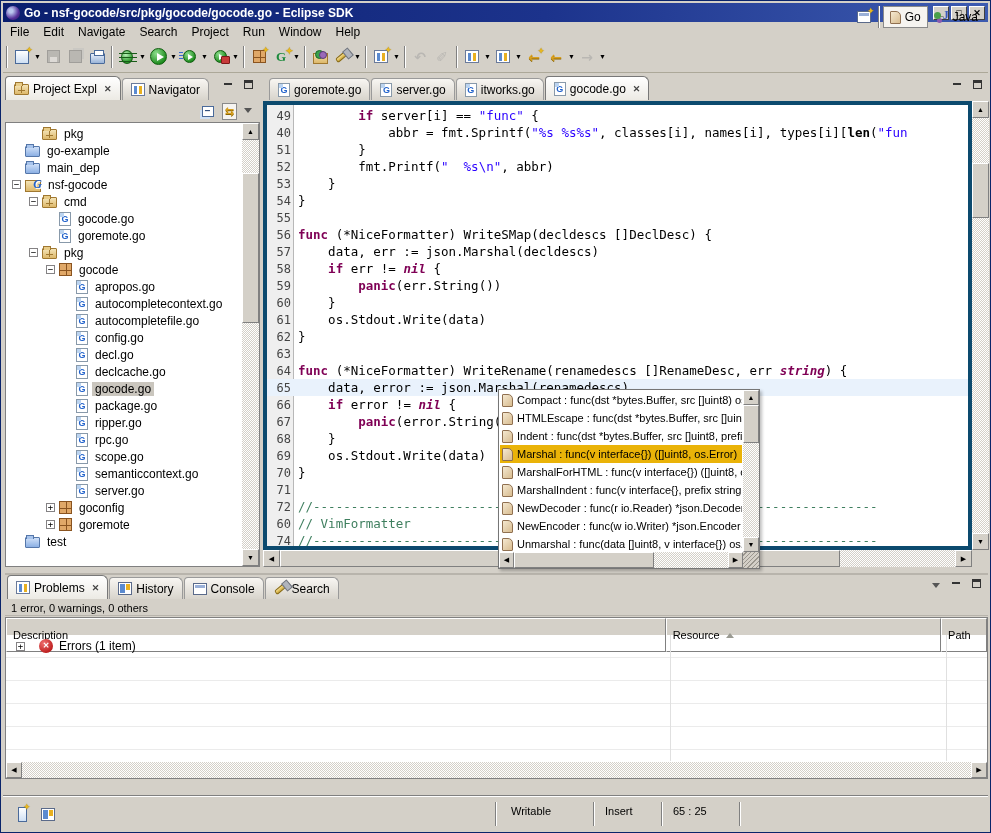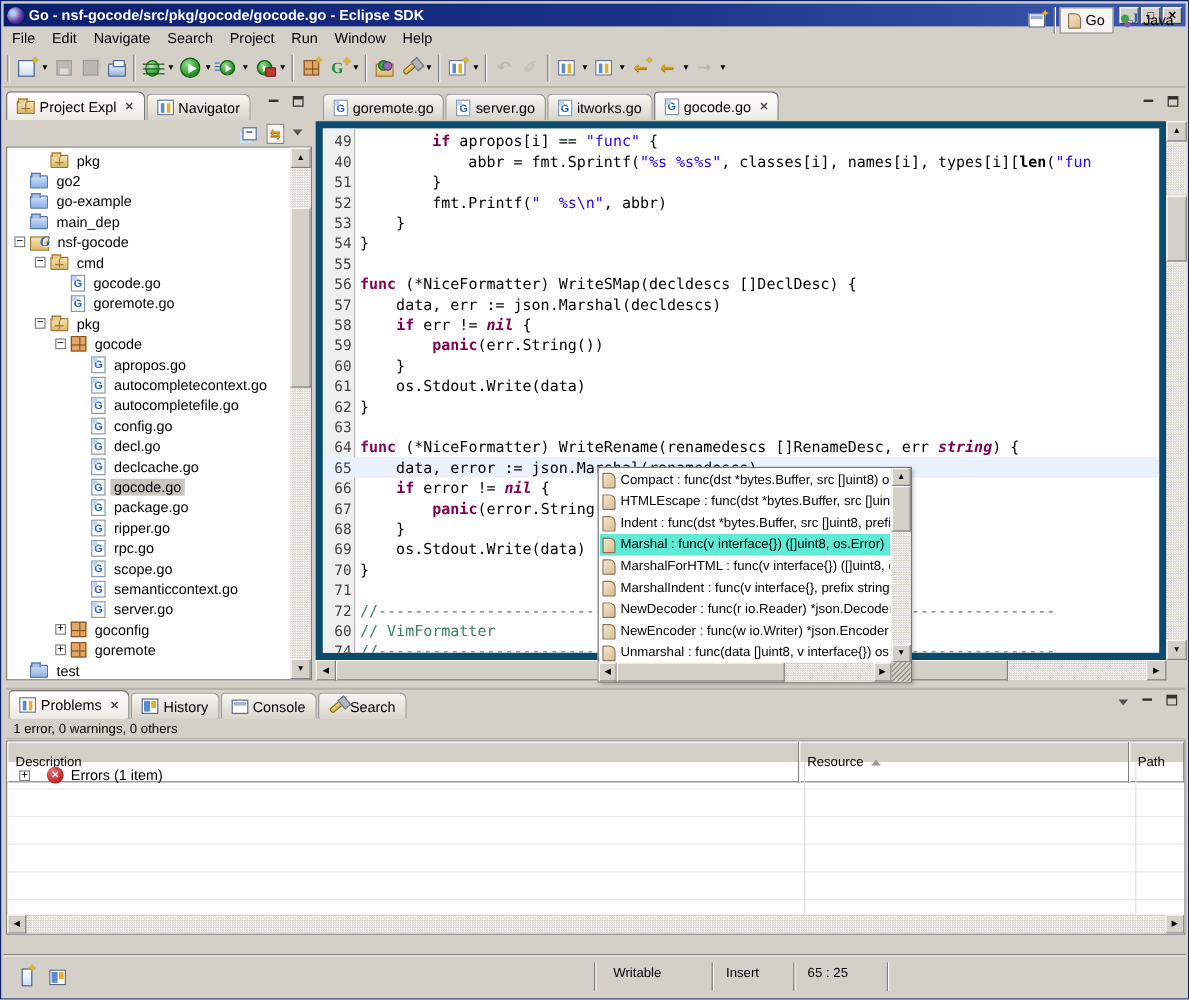--- a/index.html
+++ b/index.html
@@ -118,37 +118,37 @@
   .ic-goproject::after { content:"G"; position:absolute; top:-4px; right:-2px; font:bold italic 12px "Liberation Serif",serif; color:#2263cc; text-shadow:1px 1px 0 #fff; }
 
   
   .sb { background:repeating-conic-gradient(#fff 0 25%,#d4d0c8 0 50%) 0 0/2px 2px; position:absolute; }
   .sbtn { position:absolute; background:#d4d0c8; border:1px solid; border-color:#fff #808080 #808080 #fff; display:flex; align-items:center; justify-content:center; font-size:7px; color:#000; }
   .sthumb { position:absolute; background:#d4d0c8; border:1px solid; border-color:#fff #808080 #808080 #fff; }
 
   
   #editor { left:262px; top:75px; width:726px; height:491px; }
   #editor .tabstrip { padding-left:6px; }
-  #code-area { position:absolute; top:25px; left:0; width:709px; height:449px; background:#fff; border:6px solid #0c4a6e; overflow:hidden; }
+  #code-area { position:absolute; top:25px; left:0; width:709px; height:449px; background:#fff; border:4px solid #0c4a6e; overflow:hidden; }
   #gutter { position:absolute; top:0; left:0; width:27px; bottom:0; background:#efefef; border-right:1px solid #b8b8b8; }
   .code-line { position:relative; height:17px; display:flex; align-items:center; }
   .code-line.current { background:#e9f2fc; }
   .lnum { width:27px; flex:none; text-align:right; padding-right:3px; font:12px "DejaVu Sans Mono",monospace; color:#444; position:relative; z-index:2; }
   .lcode { white-space:pre; font:12.5px "DejaVu Sans Mono",monospace; color:#000; padding-left:4px; }
   .tok-k { color:#7f0055; font-weight:bold; }
   .tok-ki { color:#7f0055; font-weight:bold; font-style:italic; }
   .tok-kb { color:#000; font-weight:bold; }
   .tok-s { color:#2a00ff; }
   .tok-c { color:#3f7f5f; }
 
   
   #popup { left:497px; top:388px; width:262px; height:180px; background:#fff; border:1px solid #767676; box-shadow:2px 2px 3px rgba(0,0,0,.25); z-index:50; }
   #popup-list { position:absolute; top:1px; left:1px; right:17px; bottom:16px; overflow:hidden; }
   .pitem { display:flex; align-items:center; gap:4px; height:18px; padding:0 2px; font:11px "Liberation Sans",sans-serif; white-space:nowrap; overflow:hidden; }
-  .pitem.selected { background:#5eead4; }
+  .pitem.selected { background:#eab308; }
 
   
   #problems { left:4px; top:572px; width:983px; height:221px; border-top:2px solid #b8b4ac; }
   #problems .tabstrip { padding-left:2px; }
   #summary { position:absolute; top:25px; left:0; right:0; height:16px; font:11px "Liberation Sans",sans-serif; padding:2px 6px; border-bottom:1px solid #b8b4ac; }
   #grid { position:absolute; top:42px; left:0; width:983px; height:162px; background:#fff; border:1px solid #808080; overflow:hidden; }
   #grid-header { display:flex; height:17px; background:#d4d0c8; }
   .hcell { border:1px solid; border-color:#fff #808080 #808080 #fff; font:11px/15px "Liberation Sans",sans-serif; padding:16px 6px; display:flex; align-items:center; gap:6px; }
   .sort-arrow { width:0; height:0; border-left:4px solid transparent; border-right:4px solid transparent; border-bottom:5px solid #9a9a92; }
   .grow { display:flex; align-items:center; height:23px; border-bottom:1px solid #ebebeb; font:12px "Liberation Sans",sans-serif; position:relative; }
@@ -315,25 +315,20 @@
     <div id="tree-wrap">
       <div id="tree">
           <div class="trow" style="padding-left: 23px;">
             <span class="tspacer"></span>
             <span class="ic ic-pkgfolder"></span>
             <span class="lbl">pkg</span>
           </div>
           <div class="trow" style="padding-left: 6px;">
             <span class="tspacer"></span>
             <span class="ic ic-folder"></span>
-            <span class="lbl">go2</span>
-          </div>
-          <div class="trow" style="padding-left: 6px;">
-            <span class="tspacer"></span>
-            <span class="ic ic-folder"></span>
             <span class="lbl">go-example</span>
           </div>
           <div class="trow" style="padding-left: 6px;">
             <span class="tspacer"></span>
             <span class="ic ic-folder"></span>
             <span class="lbl">main_dep</span>
           </div>
           <div class="trow" style="padding-left: 6px;">
             <span class="toggle">−</span>
             <span class="ic ic-goproject"></span>
@@ -476,21 +471,21 @@
       </div>
     <div class="panelbtns">
       <span class="pbtn"><span class="min"></span></span>
       <span class="pbtn"><span class="max"></span></span>
     </div>
     <div id="code-area">
       <div id="gutter"></div>
       <div id="code-lines" style="padding-top: 2px;">
           <div class="code-line">
             <span class="lnum">49</span>
-            <span class="lcode"><span class="tok-p">        </span><span class="tok-k">if</span><span class="tok-p"> apropos[i] == </span><span class="tok-s">"func"</span><span class="tok-p"> {</span></span>
+            <span class="lcode"><span class="tok-p">        </span><span class="tok-k">if</span><span class="tok-p"> server[i] == </span><span class="tok-s">"func"</span><span class="tok-p"> {</span></span>
           </div>
           <div class="code-line">
             <span class="lnum">40</span>
             <span class="lcode"><span class="tok-p">            abbr = fmt.Sprintf(</span><span class="tok-s">"%s %s%s"</span><span class="tok-p">, classes[i], names[i], types[i][</span><span class="tok-kb">len</span><span class="tok-p">(</span><span class="tok-s">"fun</span></span>
           </div>
           <div class="code-line">
             <span class="lnum">51</span>
             <span class="lcode"><span class="tok-p">        }</span></span>
           </div>
           <div class="code-line">

